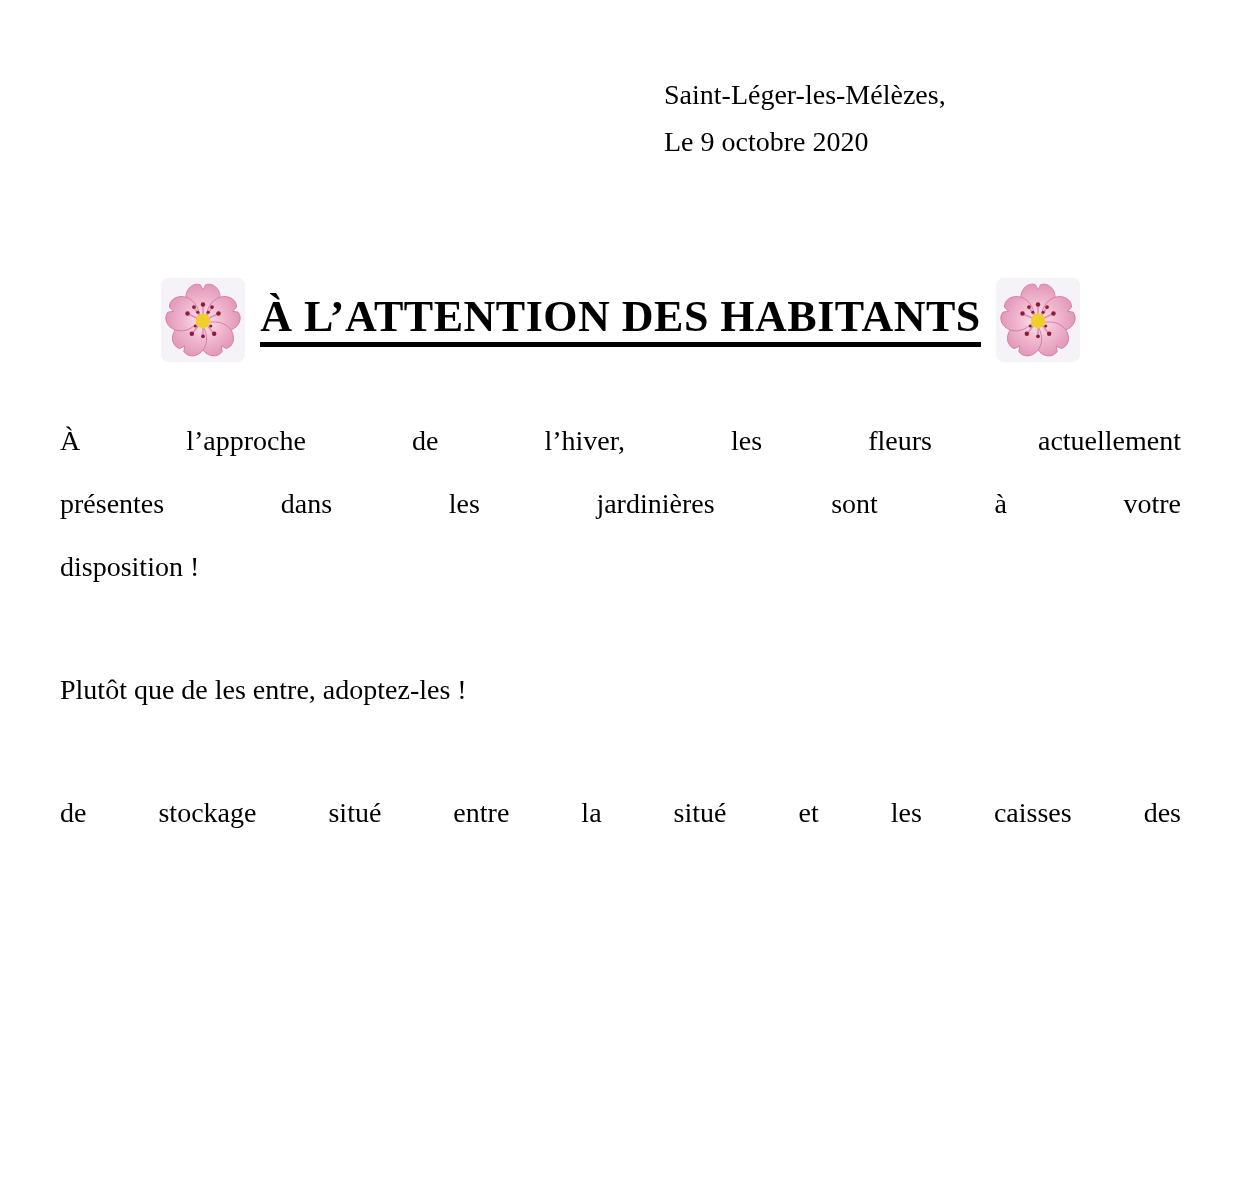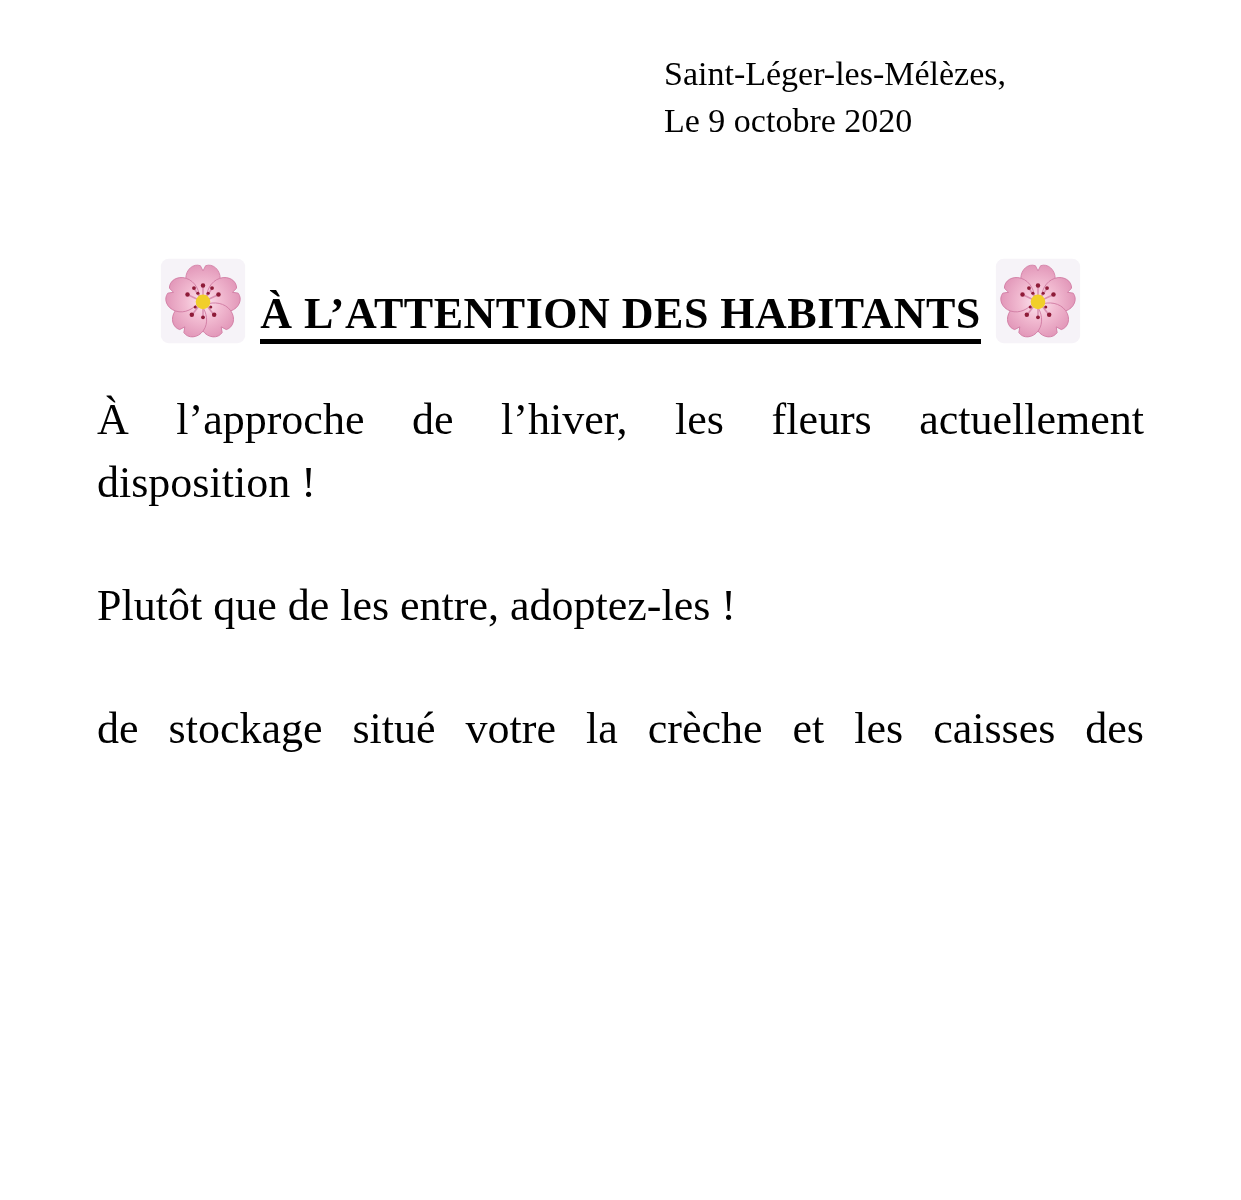--- a/index.html
+++ b/index.html
@@ -8,32 +8,32 @@
     width: 1241px;
     height: 1200px;
     margin: 0 auto;
     background: var(--paper, #ffffff);
     color: var(--ink, #000000);
     font-family: "Liberation Serif", "DejaVu Serif", serif;
     overflow: hidden;
   }
   
   .dateline {
-    padding-top: 50px;
+    padding-top: 71px;
     margin-left: 664px;
-    font-size: 34px;
+    font-size: 28px;
     line-height: 47px;
     white-space: nowrap;
   }
   
   .title-row {
     margin-top: 110px;
     display: flex;
     justify-content: center;
-    align-items: flex-end;
+    align-items: center;
     gap: 14px;
     height: 90px;
   }
   .flower {
     display: inline-block;
     width: 86px;
     height: 86px;
     flex: 0 0 auto;
   }
   .flower svg { display: block; width: 100%; height: 100%; }
@@ -41,22 +41,22 @@
     font-size: 44px;
     font-weight: bold;
     letter-spacing: 0.5px;
     line-height: 1.1;
     border-bottom: 5px solid var(--ink, #000);
     padding-bottom: 1px;
     white-space: nowrap;
   }
   
   .content {
-    margin: 0 97px;
-    font-size: 44px;
+    margin: 0 60px;
+    font-size: 28px;
   }
   .para { margin: 0 0 60px 0; }
   .para:first-child { margin-top: 44px; }
   .line {
     line-height: 63px;
     text-align: justify;
     text-align-last: justify;
   }
   .line.last {
     text-align: left;
@@ -142,25 +142,26 @@
       <svg>
           <use href="#blossom"></use>
         </svg>
     </span>
   </div>
 
   <div class="content">
 
     <div class="para">
       <div class="line">À l’approche de l’hiver, les fleurs actuellement</div>
+      <div class="line">présentes dans les jardinières sont à votre</div>
       <div class="line last">disposition !</div>
     </div>
 
     <div class="para">
       <div class="line last">Plutôt que de les entre, adoptez-les !</div>
     </div>
 
     <div class="para">
-      <div class="line">de stockage situé votre la crèche et les caisses des</div>
+      <div class="line">de stockage situé entre la situé et les caisses des</div>
     </div>
 
   </div>
 </div>
 
 </body></html>

